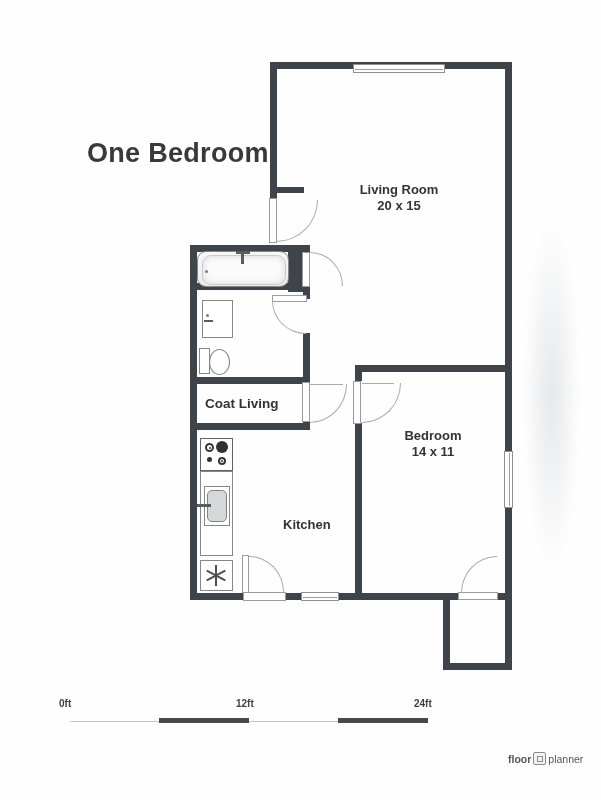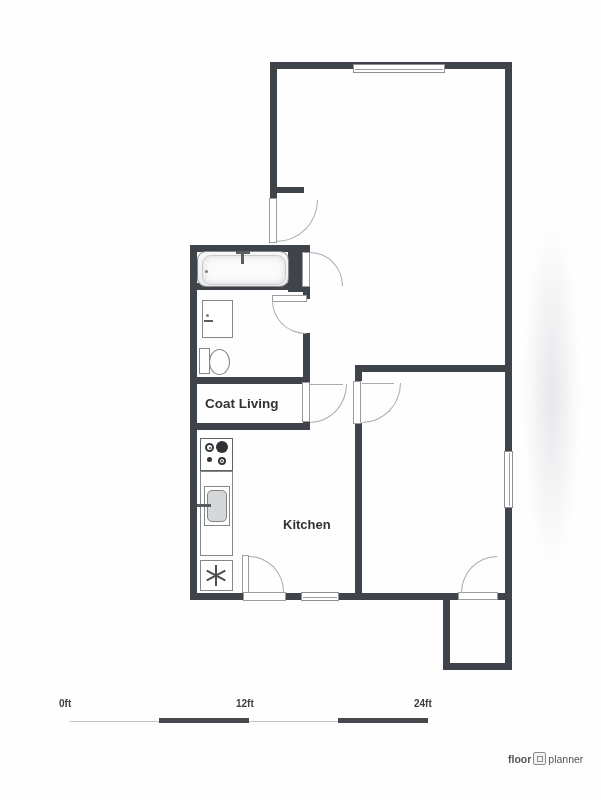--- a/index.html
+++ b/index.html
@@ -52,20 +52,21 @@
   
   .smudge{position:absolute;pointer-events:none;
           background:radial-gradient(ellipse 45% 48% at 55% 45%, rgba(183,186,194,.34), rgba(183,186,194,0) 72%);
           filter:blur(4px);}
 </style>
 </head>
 <body>
 
 <div id="stage">
 
+  <div class="title" style="left:87px;top:138px;">One Bedroom</div>
 
   <div class="w" style="left:270px;top:62px;width:242px;height:7px;"></div>
   <div class="w" style="left:270px;top:62px;width:7px;height:137px;"></div>
   <div class="w" style="left:277px;top:187px;width:27px;height:6px;"></div>
   <div class="w" style="left:505px;top:62px;width:7px;height:531px;"></div>
   <div class="w" style="left:505px;top:593px;width:7px;height:77px;"></div>
   <div class="w" style="left:443px;top:663px;width:69px;height:7px;"></div>
   <div class="w" style="left:443px;top:593px;width:7px;height:77px;"></div>
   <div class="w" style="left:190px;top:245px;width:7px;height:355px;"></div>
   <div class="w" style="left:190px;top:245px;width:120px;height:7px;"></div>
@@ -131,20 +132,28 @@
   <div class="fx" style="left:200px;top:471px;width:33px;height:85px;"></div>
   <div class="fx" style="left:204px;top:486px;width:26px;height:40px;"></div>
   <div class="basin" style="left:207px;top:490px;width:20px;height:32px;"></div>
   <div class="mark" style="left:197px;top:504px;width:14px;height:3px;"></div>
 
   <div class="fx" style="left:200px;top:560px;width:33px;height:31px;"></div>
   <div class="spoke" style="left:215px;top:565px;"></div>
   <div class="spoke" style="left:215px;top:565px;transform:rotate(62deg);"></div>
   <div class="spoke" style="left:215px;top:565px;transform:rotate(-62deg);"></div>
 
+  <div class="room-label" style="left:340px;top:182px;width:118px;">
+    <div>Living Room</div>
+    <div>20 x 15</div>
+  </div>
+  <div class="room-label" style="left:383px;top:428px;width:100px;">
+    <div>Bedroom</div>
+    <div>14 x 11</div>
+  </div>
   <div class="small-label" style="left:283px;top:517px;">Kitchen</div>
   <div class="small-label" style="left:205px;top:396px;font-size:13.5px;">Coat Living</div>
 
   <div class="scale-text" style="left:59px;top:698px;">0ft</div>
   <div class="scale-text" style="left:236px;top:698px;">12ft</div>
   <div class="scale-text" style="left:414px;top:698px;">24ft</div>
   <div class="scale-line" style="left:70px;top:721px;width:358px;height:1px;"></div>
   <div class="scale-seg" style="left:159px;top:718px;width:90px;height:5px;"></div>
   <div class="scale-seg" style="left:338px;top:718px;width:90px;height:5px;"></div>
 

